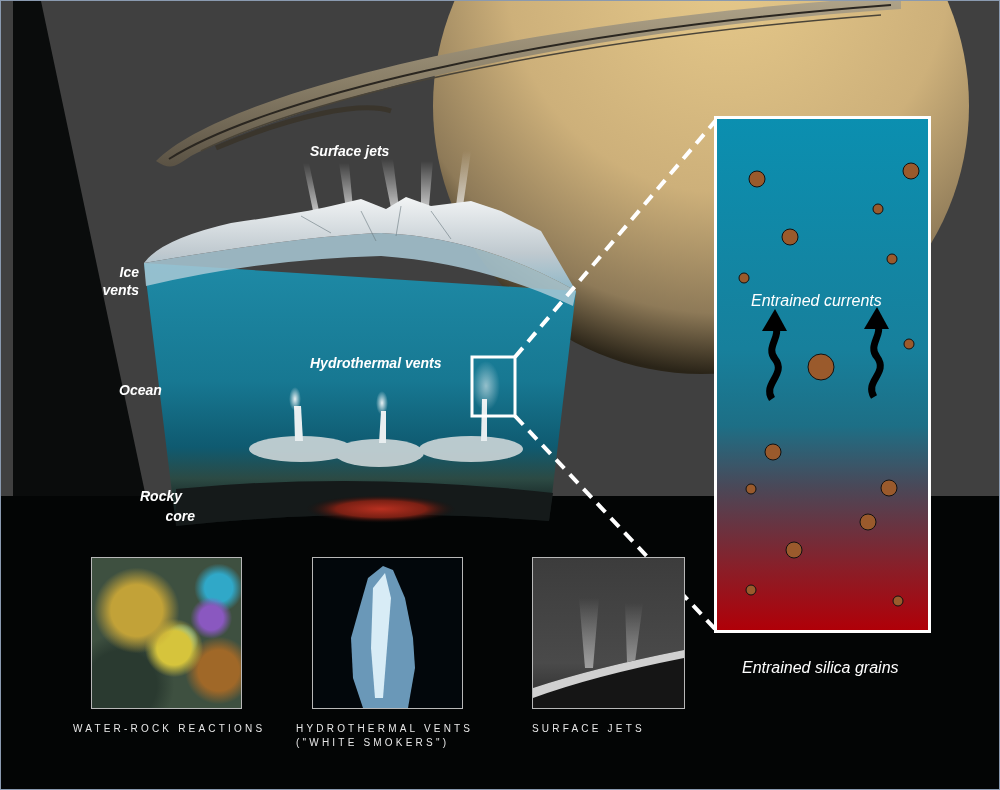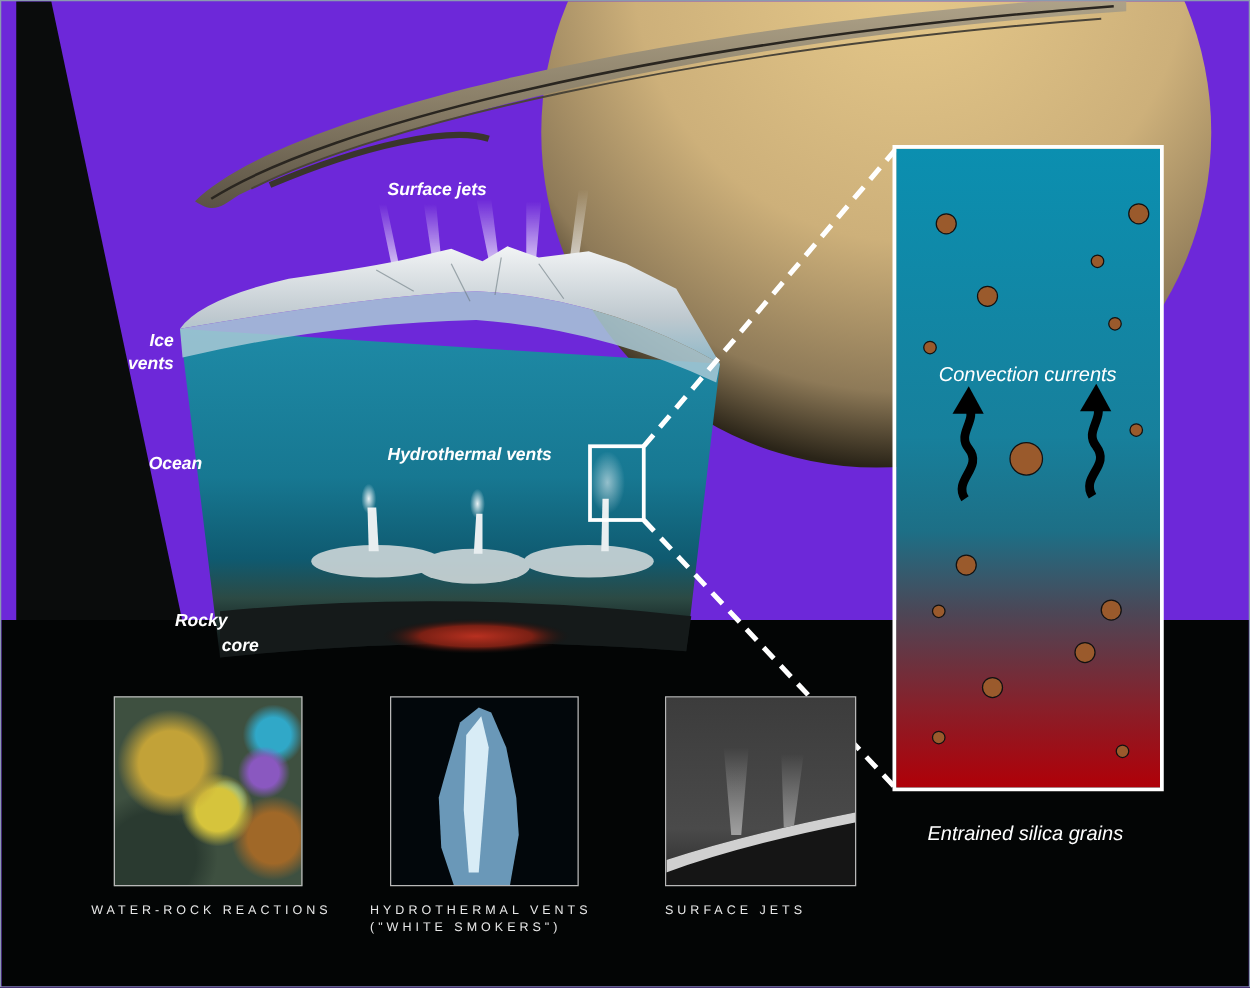--- a/index.html
+++ b/index.html
@@ -1,18 +1,18 @@
 <!DOCTYPE html>
 <html><head>
 <meta charset="utf-8">
 <style>
   html, body { margin:0; padding:0; background:#000; }
   body { width:1000px; height:790px; overflow:hidden; }
   .frame {
-    position:relative; width:998px; height:788px; background:#6d28d9;
+    position:relative; width:998px; height:788px; background:#404040;
     border:1px solid #8a9ab0; overflow:hidden;
     font-family:"Liberation Sans", sans-serif;
   }
   .layer { position:absolute; left:0; top:0; }
   .lbl {
     position:absolute; color:#fff; font-weight:bold; font-style:italic;
     font-family:"Liberation Sans", sans-serif; font-size:14px; line-height:17px;
   }
   .lbl.right { text-align:right; }
   .inset-lbl {
@@ -123,24 +123,24 @@
     </g>
 
     <rect x="471" y="356" width="43" height="59" fill="none" stroke="#fff" stroke-width="3"></rect>
     <line x1="514" y1="356" x2="716" y2="118" stroke="#fff" stroke-width="4" stroke-dasharray="12,8"></line>
     <line x1="514" y1="415" x2="716" y2="630" stroke="#fff" stroke-width="4" stroke-dasharray="12,8"></line>
   </svg>
 
   <div class="lbl" style="left:309px; top:142px;">Surface jets</div>
   <div class="lbl right" style="left:100px; top:263px; width:38px;">Ice</div>
   <div class="lbl right" style="left:100px; top:281px; width:38px;">vents</div>
-  <div class="lbl" style="left:118px; top:361px;text-align:right;">Ocean</div>
+  <div class="lbl" style="left:118px; top:381px;text-align:right;">Ocean</div>
   <div class="lbl" style="left:309px; top:354px;">Hydrothermal vents</div>
   <div class="lbl right" style="left:130px; top:487px; width:60px;text-align:center;">Rocky</div>
-  <div class="lbl right" style="left:142px; top:507px; width:64px;text-align:right;">core</div>
+  <div class="lbl right" style="left:130px; top:507px; width:64px;text-align:right;">core</div>
 
   <div style="position:absolute; left:713px; top:115px; width:217px; height:517px; border:3px solid #fff; box-sizing:border-box; background:linear-gradient(#0b8fb0 0%, #17809c 45%, #1d6f86 60%, #4a4858 72%, #8a1e28 88%, #b00008 100%);">
     <svg width="211" height="511" viewBox="0 0 211 511" style="position:absolute;left:0;top:0;">
       <g fill="#9a5a2c" stroke="#111" stroke-width="1">
         <circle cx="40" cy="60" r="8"></circle>
         <circle cx="194" cy="52" r="8"></circle>
         <circle cx="161" cy="90" r="5"></circle>
         <circle cx="73" cy="118" r="8"></circle>
         <circle cx="175" cy="140" r="5"></circle>
         <circle cx="27" cy="159" r="5"></circle>
@@ -157,21 +157,21 @@
 
       <g fill="none" stroke="#000" stroke-width="7">
         <path d="M55,280 C45,265 70,255 58,240 C48,228 65,218 58,205"></path>
         <path d="M157,278 C147,262 172,254 160,238 C150,226 167,216 160,203"></path>
       </g>
       <g fill="#000">
         <polygon points="45,212 70,212 58,190"></polygon>
         <polygon points="147,210 172,210 160,188"></polygon>
       </g>
     </svg>
-    <div class="inset-lbl" style="left:34px; top:173px;">Convection currents</div>
+    <div class="inset-lbl" style="left:34px; top:173px;">Entrained currents</div>
   </div>
   <div class="inset-lbl" style="left:741px; top:646px;margin-top:12px;">Entrained silica grains</div>
 
   <div class="photo" style="left:90px; top:556px; width:151px; height:152px; background:
       radial-gradient(circle at 30% 35%, #c2a238 0 18%, transparent 30%),
       radial-gradient(circle at 55% 60%, #d6c43c 0 14%, transparent 24%),
       radial-gradient(circle at 60% 55%, #5ab8d8 0 8%, transparent 14%),
       radial-gradient(circle at 80% 40%, #8a58c0 0 8%, transparent 14%),
       radial-gradient(circle at 85% 20%, #30a8c8 0 8%, transparent 14%),
       radial-gradient(circle at 85% 75%, #a06828 0 12%, transparent 20%),

